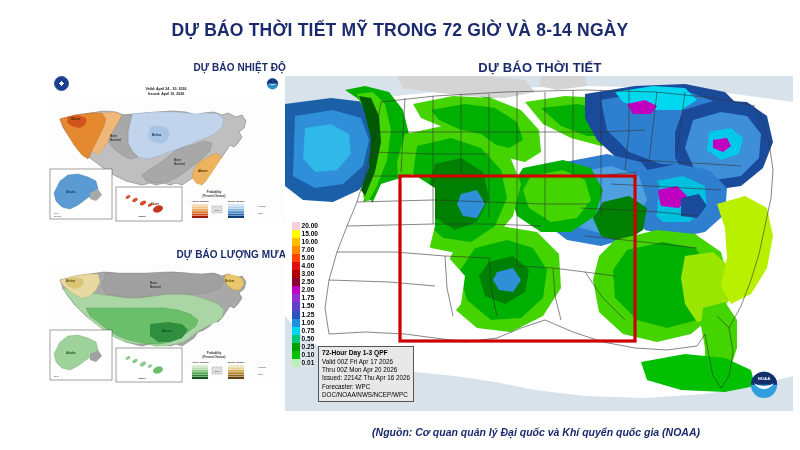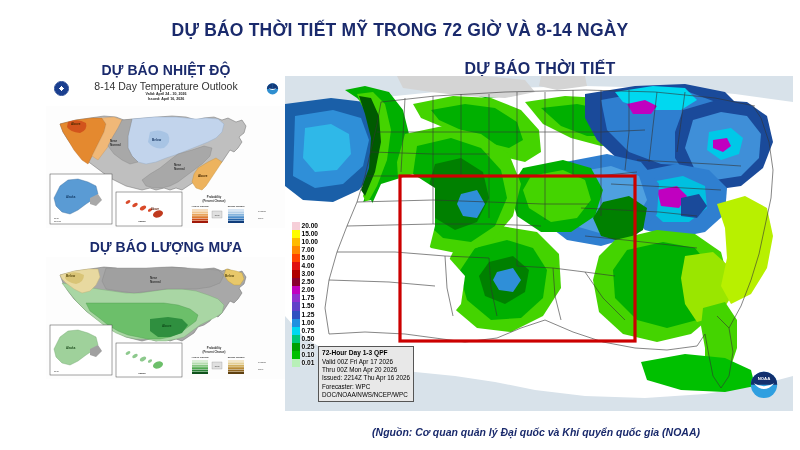--- a/index.html
+++ b/index.html
@@ -17,25 +17,25 @@
     position:absolute;left:0;top:20px;width:800px;
     text-align:center;
     font-size:17.5px;font-weight:bold;letter-spacing:.2px;
     color:#1a2a6c;
   }
 
   
   .left-col{position:absolute;left:46px;top:62px;width:240px;}
 
   .panel{position:relative;width:240px;}
-  .panel + .panel{margin-top:11px;}
+  .panel + .panel{margin-top:26px;}
 
   .panel-title-vn{
-    text-align:center;
-    font-size:14px;font-weight:bold;color:#1a2a6c;
+    text-align:right;
+    font-size:10px;font-weight:bold;color:#1a2a6c;
     letter-spacing:.1px;
     margin-bottom:2px;
   }
   .panel-head{
     position:relative;height:26px;
   }
   .panel-sub{
     position:absolute;left:0;right:0;top:0;
     text-align:center;
     font-size:10.5px;color:#333;
@@ -64,21 +64,21 @@
     position:relative;width:240px;height:122px;
     background:#fdfdfd;
     overflow:hidden;
   }
   .minimap svg{display:block;}
 
   
   .main-map-title{
     position:absolute;left:285px;top:60px;width:510px;
     text-align:center;
-    font-size:16px;font-weight:bold;color:#1a2a6c;
+    font-size:13px;font-weight:bold;color:#1a2a6c;
     letter-spacing:.2px;
   }
   .main-map{
     position:absolute;left:285px;top:76px;
     width:508px;height:335px;
     background:#ffffff;
     border:0;
     overflow:hidden;
   }
   .main-map svg{display:block;}
@@ -139,21 +139,20 @@
     <div class="panel">
       <div class="panel-title-vn">DỰ BÁO NHIỆT ĐỘ</div>
       <div class="panel-head">
         <div class="logo-nws"></div>
         <svg class="logo-noaa" viewBox="0 0 40 40">
           <circle cx="20" cy="21" r="15" fill="#2f8fd0"></circle>
           <path d="M20 6 a15 15 0 0 1 15 15 L20 21 Z" fill="#123a7a"></path>
           <path d="M5 21 a15 15 0 0 1 15 -15 L20 21 Z" fill="#123a7a"></path>
           <path d="M9 18 Q20 30 31 18 Q20 25 9 18 Z" fill="#ffffff"></path>
         </svg>
-        <div class="panel-sub">8-14 Day Temperature Outlook</div>
         <div class="panel-dates">
           <div>Valid: April 24 - 30, 2026</div>
           <div>Issued: April 16, 2026</div>
         </div>
       </div>
 
       <div class="minimap">
         <svg width="240" height="122" viewBox="0 0 240 122">
 
           <g>

